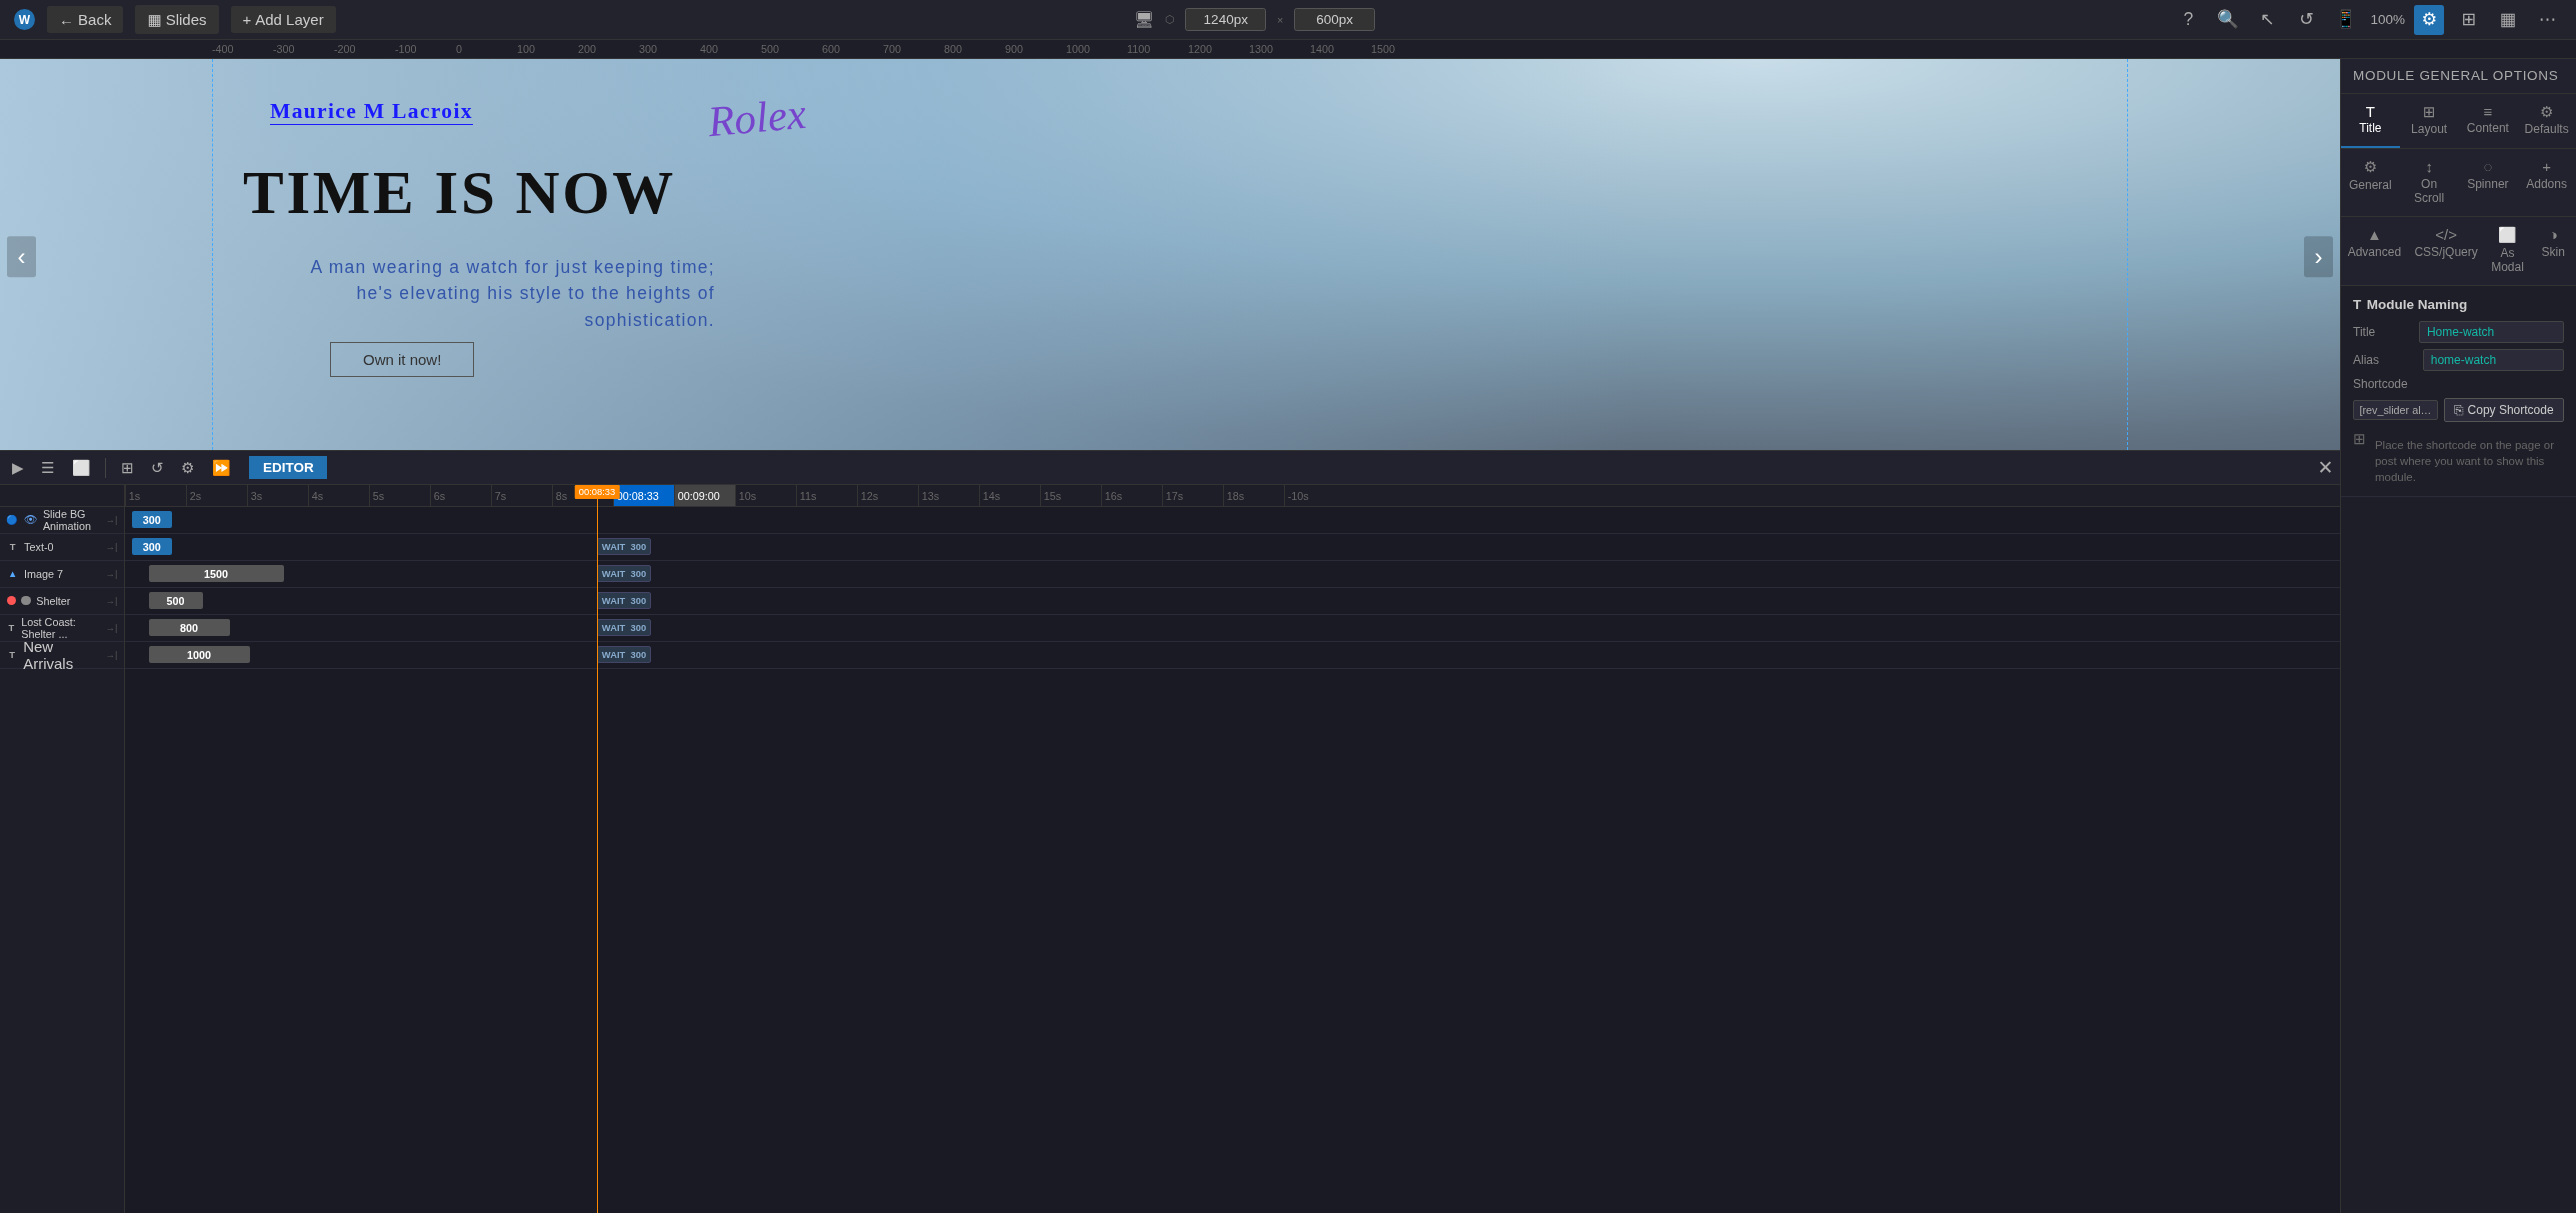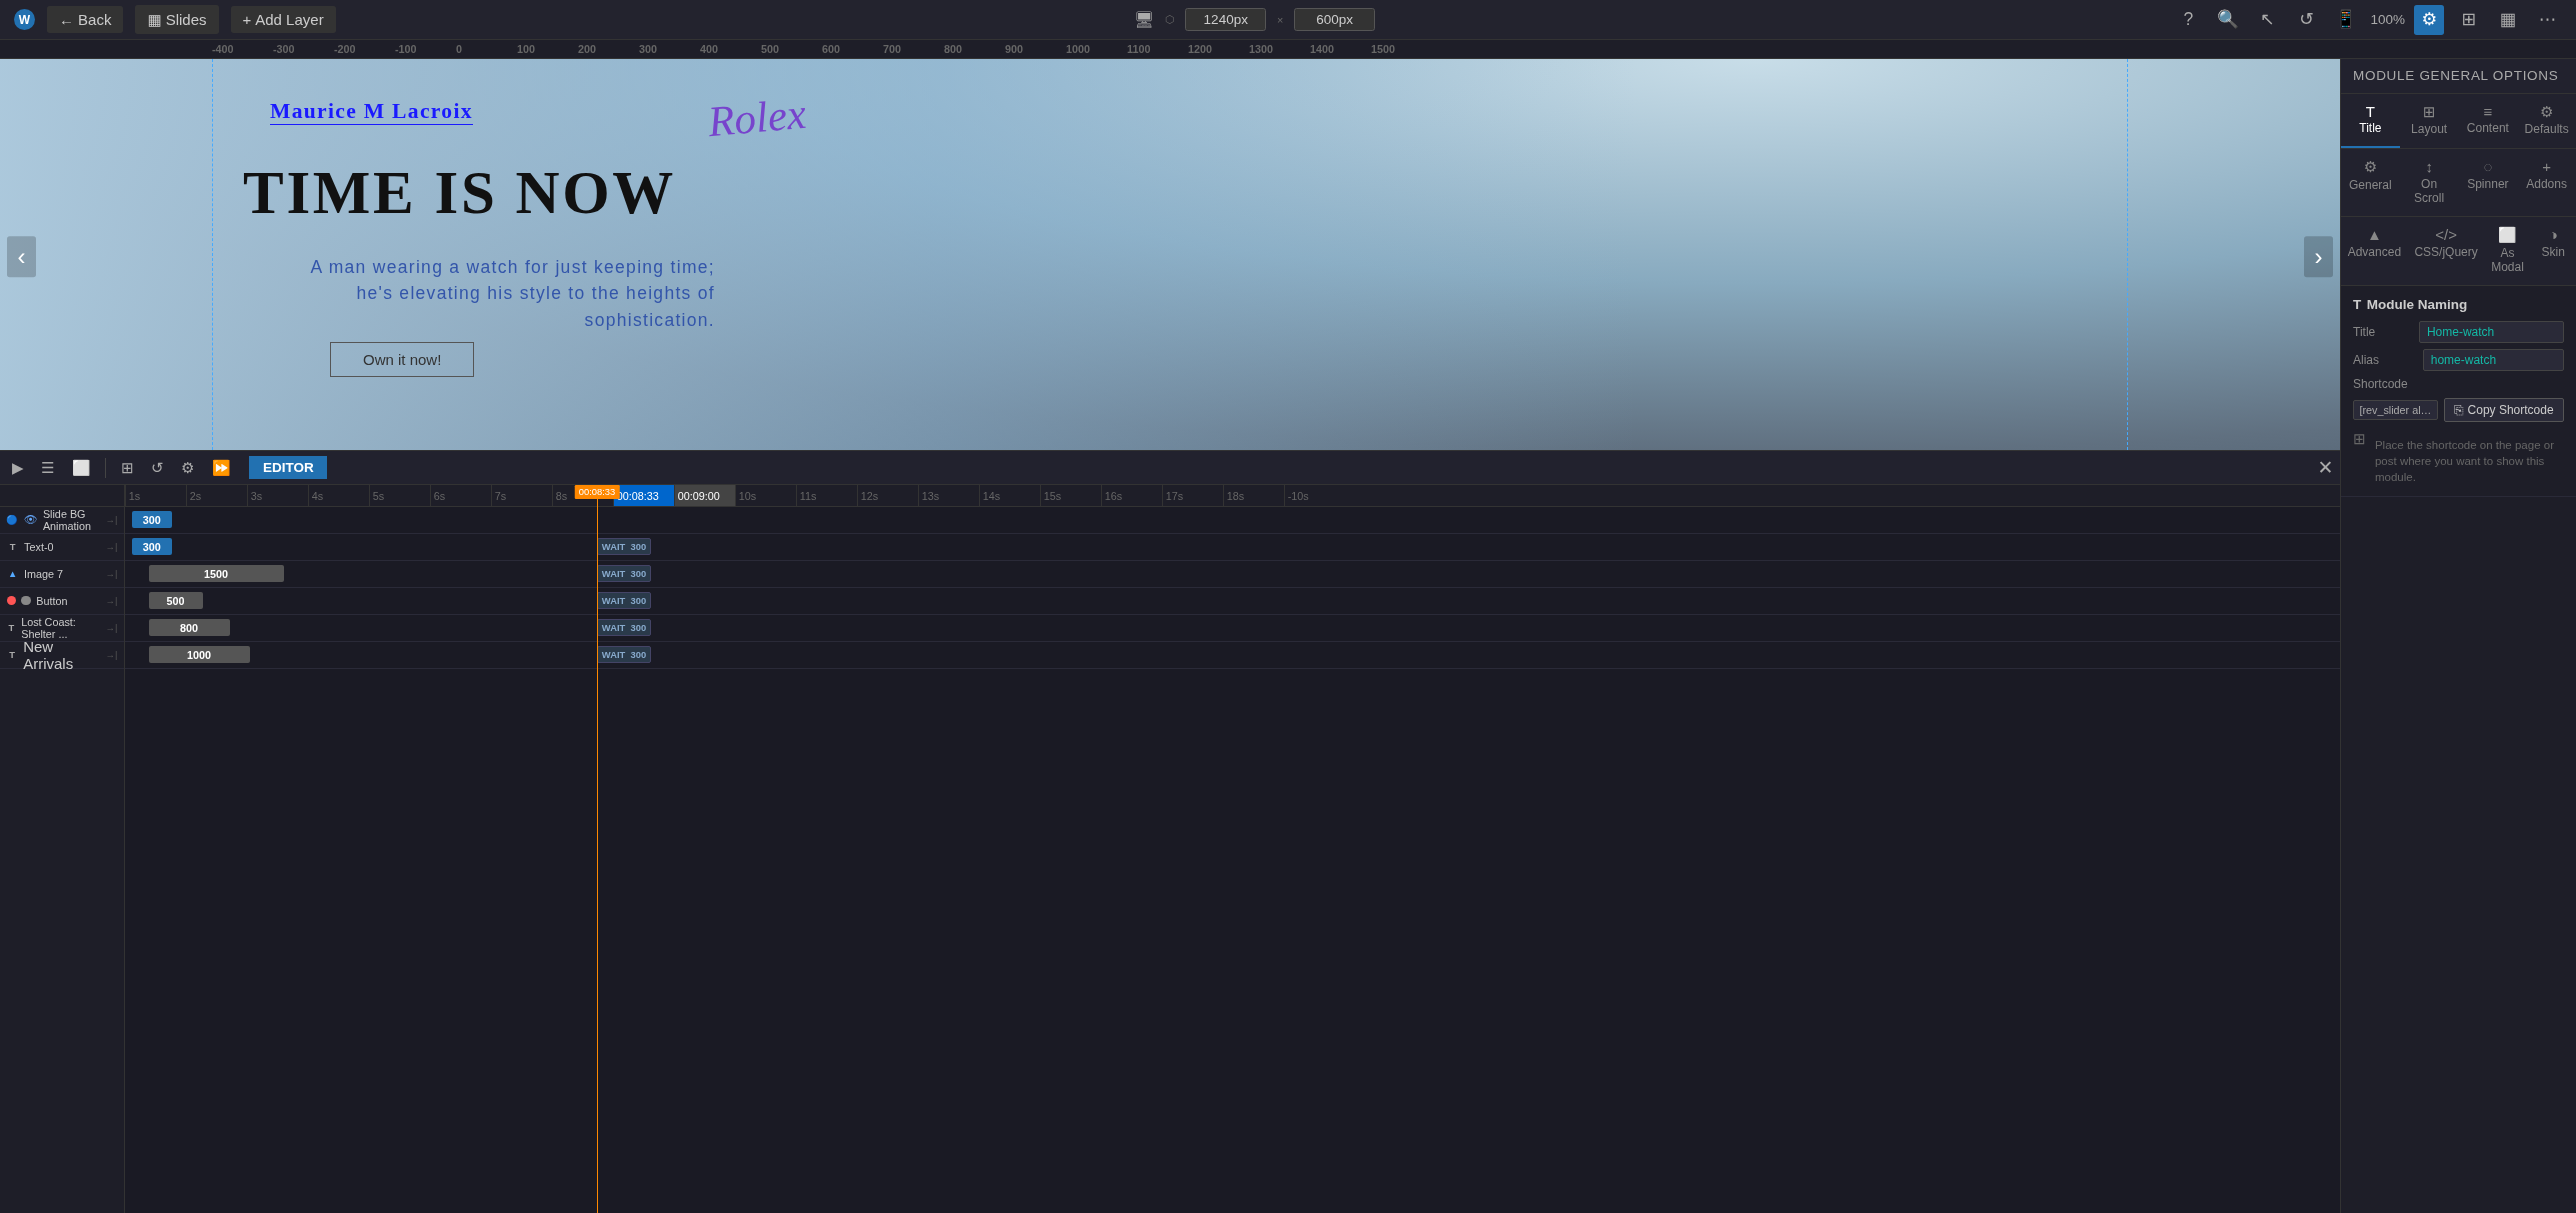--- a/index.html
+++ b/index.html
@@ -20,21 +20,21 @@
     .device-icon { color: #aaa; font-size: 16px; cursor: pointer; }
     .resolution-input { background: #333; border: 0.7px solid #555; color: #ccc; padding: 3.4px 6.7px; border-radius: 2.7px; font-size: 13.5px; width: 81px; text-align: center; }
     .top-bar-right { display: flex; align-items: center; gap: 9.4px; }
     .top-icon-btn { background: none; border: none; color: #aaa; font-size: 17.5px; cursor: pointer; width: 30px; height: 30px; display: flex; align-items: center; justify-content: center; border-radius: 2.7px; }
     .top-icon-btn.active { background: #2271b1; color: #fff; }
     .zoom-label { color: #aaa; font-size: 13.5px; }
 
     
     .ruler { height: 19px; background: #1e1e28; border-bottom: 0.7px solid #333; position: relative; display: flex; align-items: center; overflow: hidden; }
     .ruler-marks { display: flex; gap: 0; color: #666; font-size: 10.8px; padding-left: 212px; }
-    .ruler-mark { width: 61px; text-align: left; font-weight: bold; }
+    .ruler-mark { width: 61px; text-align: left; }
 
     
     .main-area { display: flex; height: calc(1214px - 40px - 19px); }
 
     
     .canvas-container { flex: 1; position: relative; overflow: hidden; background: #888; }
     .slide-canvas { width: 100%; height: 396px; position: relative; overflow: hidden; }
     .slide-left-dashed { position: absolute; left: 212px; top: 0; bottom: 0; width: 1.3px; border-left: 1.3px dashed #4af; z-index: 5; }
     .slide-right-dashed { position: absolute; right: 212px; top: 0; bottom: 0; width: 1.3px; border-left: 1.3px dashed #4af; z-index: 5; }
     .brand-logo-ml { position: absolute; top: 40px; left: 270px; color: #1a1aff; font-size: 21.6px; font-weight: bold; border-bottom: 1.3px solid #1a1aff; letter-spacing: 1.3px; font-family: serif; }
@@ -228,21 +228,21 @@
             <span style="margin-left:auto; color:#555; font-size:9.4px;">→|</span>
           </div>
           <div class="track-label">
             <span class="track-icon track-icon-img">▲</span>
             <span style="font-size:10.8px;">Image 7</span>
             <span style="margin-left:auto; color:#555; font-size:9.4px;">→|</span>
           </div>
           <div class="track-label">
             <span style="width:9.4px;height:9.4px;background:#f55;border-radius:50%;display:inline-block;"></span>
             <span style="width:9.4px;height:9.4px;background:#888;border-radius:50%;display:inline-block;"></span>
-            <span style="font-size:10.8px;">Button</span>
+            <span style="font-size:10.8px;">Shelter</span>
             <span style="margin-left:auto; color:#555; font-size:9.4px;">→|</span>
           </div>
           <div class="track-label">
             <span class="track-icon track-icon-t">T</span>
             <span style="font-size:10.8px;">Lost Coast: Shelter ...</span>
             <span style="margin-left:auto; color:#555; font-size:9.4px;">→|</span>
           </div>
           <div class="track-label">
             <span class="track-icon track-icon-t">T</span>
             <span style="font-size:15px;">New Arrivals</span>

